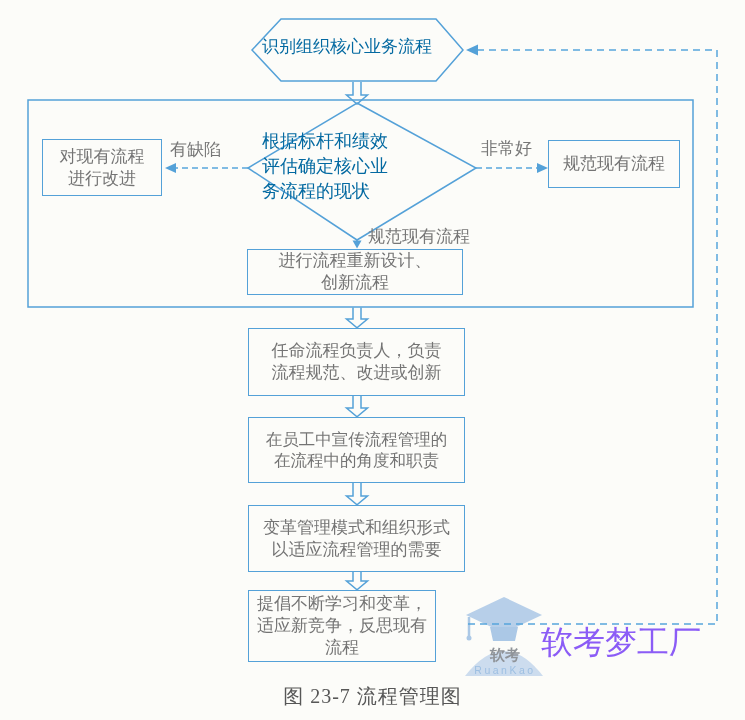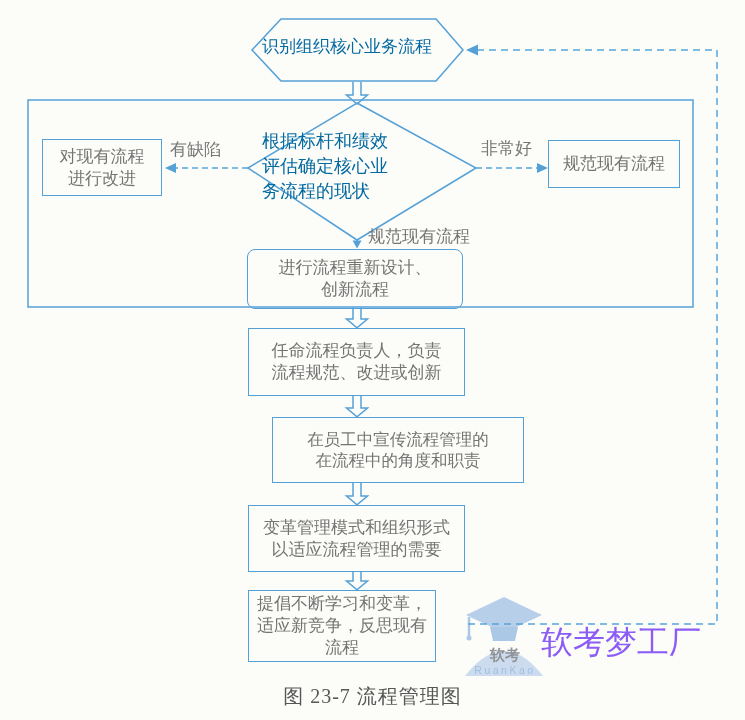--- a/index.html
+++ b/index.html
@@ -95,31 +95,31 @@
   </div>
 
   <div class="box" style="left:548px;top:140px;width:132px;height:48px;">
     <span>规范现有流程</span>
   </div>
 
   <div class="edge-label" style="left:170px;top:138px;">有缺陷</div>
   <div class="edge-label" style="left:481px;top:137px;">非常好</div>
   <div class="edge-label" style="left:368px;top:225px;">规范现有流程</div>
 
-  <div class="box" style="left:247px;top:249px;width:216px;height:60px;border-radius:8px;">
+  <div class="box" style="left:247px;top:249px;width:216px;height:46px;">
     <span>进行流程重新设计、</span>
     <span>创新流程</span>
   </div>
 
   <div class="box" style="left:248px;top:328px;width:217px;height:68px;">
     <span>任命流程负责人，负责</span>
     <span>流程规范、改进或创新</span>
   </div>
 
-  <div class="box" style="left:248px;top:417px;width:252px;height:66px;font-size:16.5px;line-height:21px;margin-left:24px;">
+  <div class="box" style="left:248px;top:417px;width:217px;height:66px;font-size:16.5px;line-height:21px;">
     <span>在员工中宣传流程管理的</span>
     <span>在流程中的角度和职责</span>
   </div>
 
   <div class="box" style="left:248px;top:505px;width:217px;height:67px;">
     <span>变革管理模式和组织形式</span>
     <span>以适应流程管理的需要</span>
   </div>
 
   <div class="box" style="left:248px;top:590px;width:188px;height:72px;">

